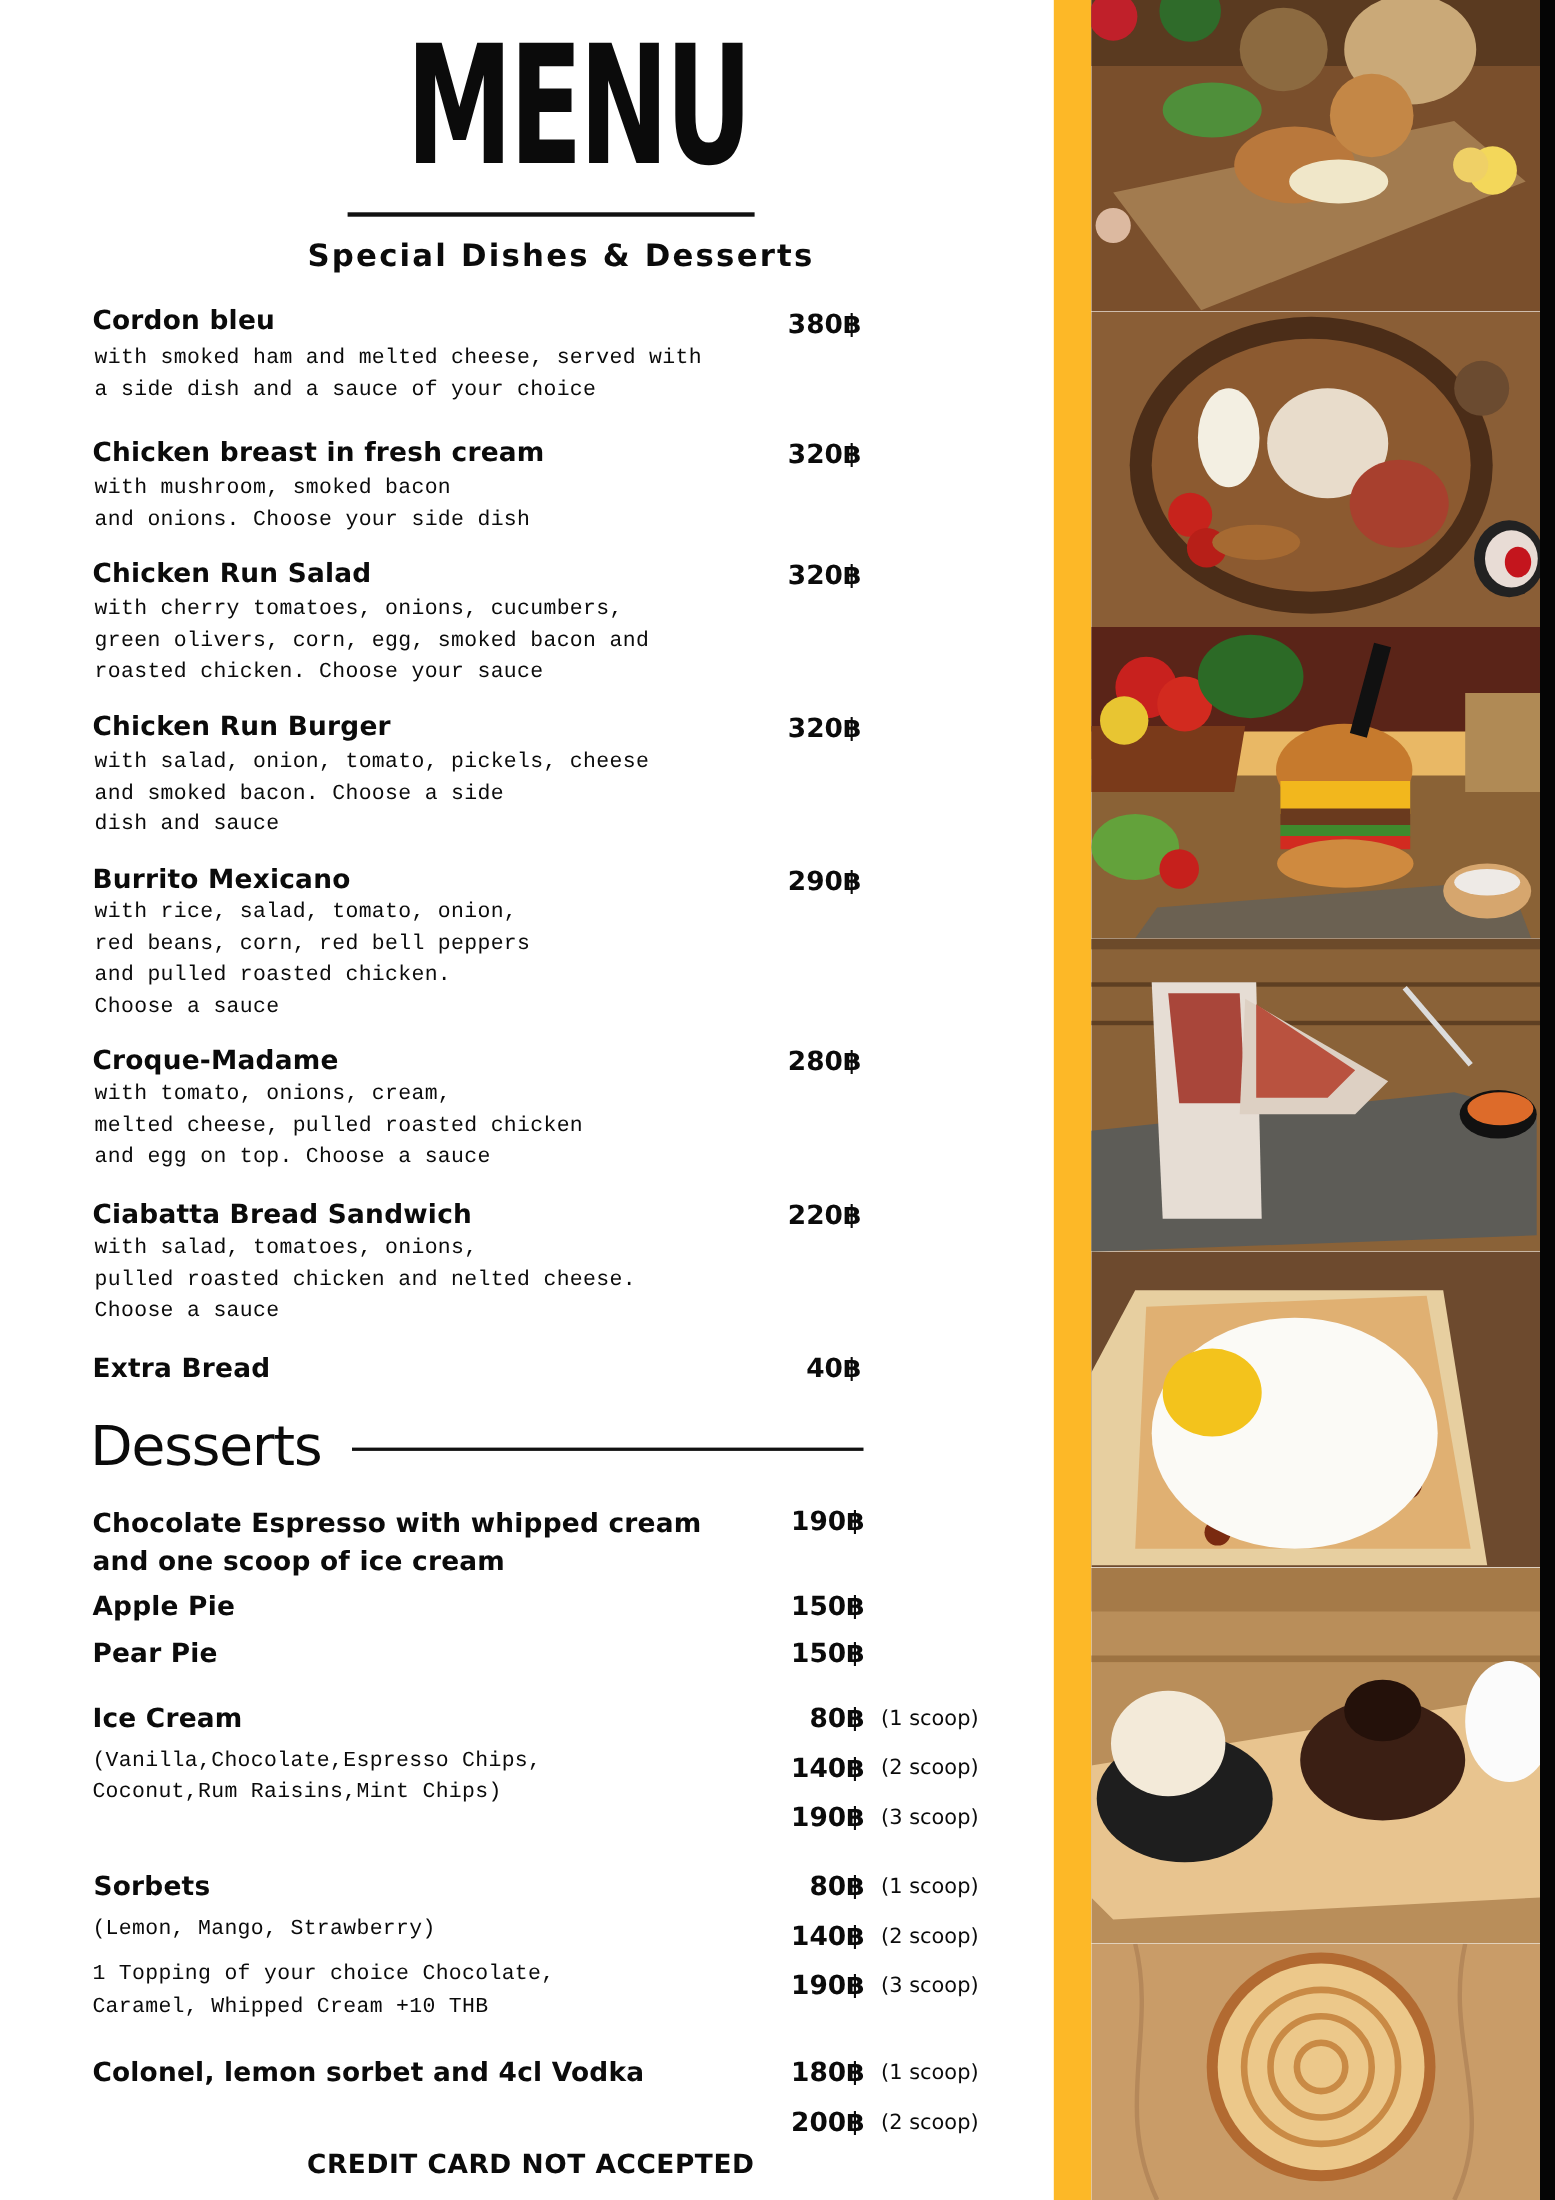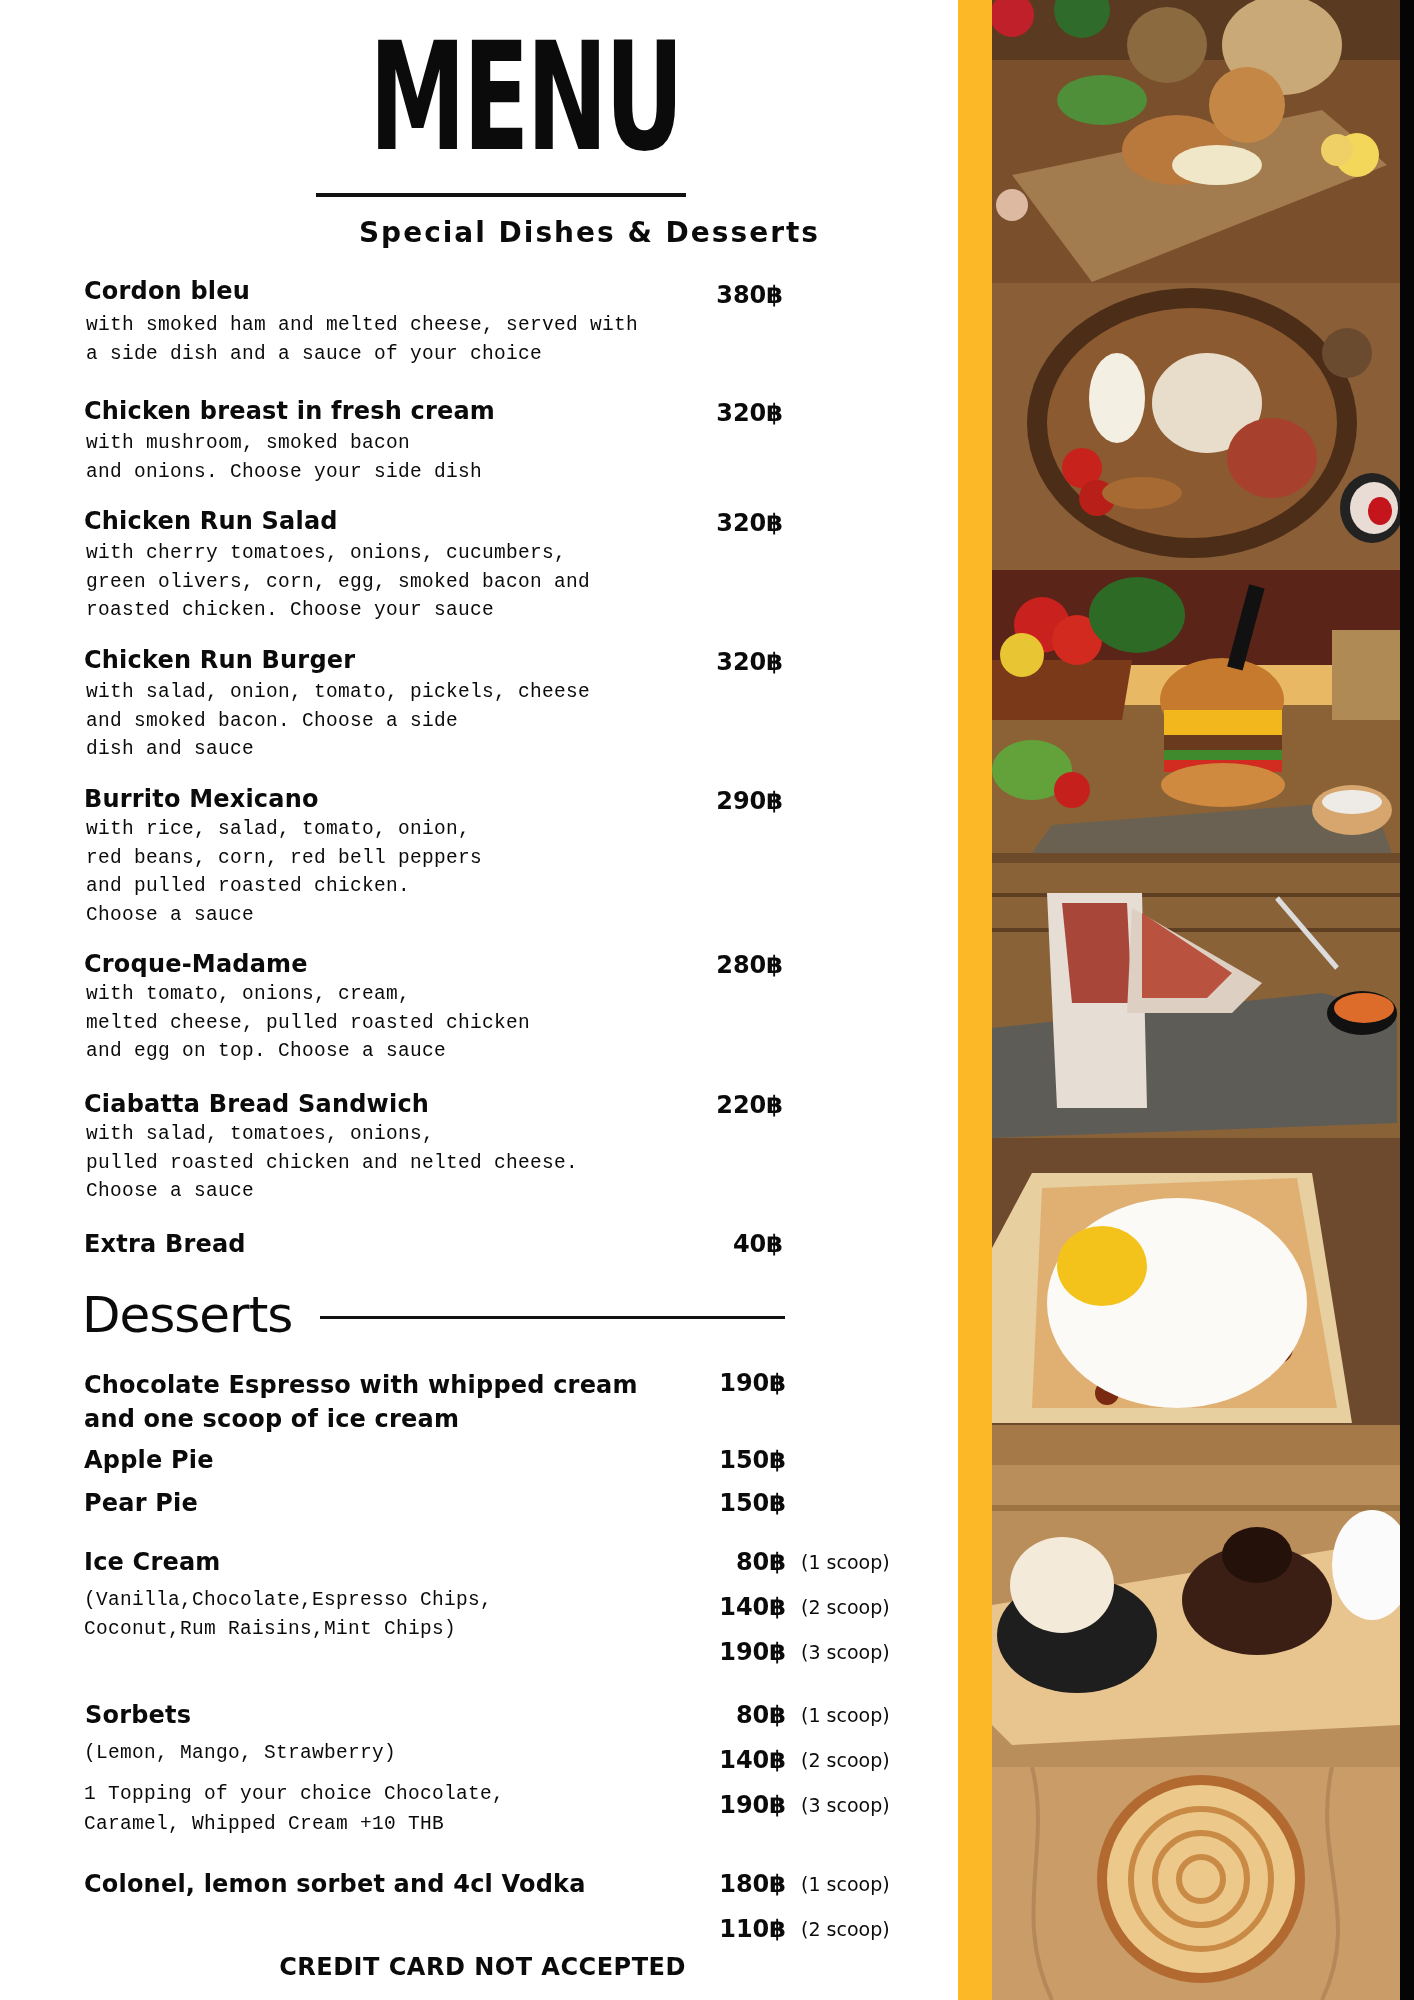--- a/index.html
+++ b/index.html
@@ -1,20 +1,20 @@
 <!DOCTYPE html>
 <html><head>
 <meta charset="utf-8">
 <style>
   html, body { margin: 0; padding: 0; }
   body { width: 1414px; height: 2000px; position: relative; background: #ffffff; overflow: hidden; font-family: "DejaVu Sans", sans-serif; color: #0b0b0b; }
   .abs { position: absolute; }
   .title { left: 318px; top: 22px; width: 366px; text-align: center; font-family: "DejaVu Sans Condensed", "DejaVu Sans", sans-serif; font-weight: bold; font-size: 150px; line-height: 150px; letter-spacing: -4px; transform: scaleX(0.72); transform-origin: center top; }
   .title-rule { left: 316px; top: 193px; width: 370px; height: 4px; background: #111; }
-  .subtitle { left: 200px; top: 216px; width: 620px; text-align: right; font-size: 28px; font-weight: bold; letter-spacing: 2px; line-height: 34px; }
+  .subtitle { left: 200px; top: 216px; width: 620px; text-align: center; font-size: 28px; font-weight: bold; letter-spacing: 2px; line-height: 34px; }
   .name { left: 84px; font-weight: bold; font-size: 24px; line-height: 30px; white-space: nowrap; letter-spacing: 0.2px; }
   .desc { left: 86px; font-size: 19.5px; line-height: 28.5px; white-space: pre-line; letter-spacing: 0.3px; font-family: Liberation Mono, monospace; }
   .price { width: 140px; text-align: right; font-weight: bold; font-size: 24px; line-height: 30px; }
   .main-price { left: 643px; }
   .dp { left: 646px; }
   .scoop { left: 801px; font-size: 19px; line-height: 30px; white-space: nowrap; text-align: center; }
   .section { left: 82px; top: 1285px; font-size: 50px; line-height: 60px; font-weight: normal; letter-spacing: -1px; }
   .section-rule { left: 320px; top: 1316px; width: 465px; height: 3px; background: #111; }
   .footer { left: 200px; top: 1952px; width: 565px; text-align: center; font-size: 24px; line-height: 30px; font-weight: bold; letter-spacing: 0.5px; }
   .band { left: 958px; top: 0; width: 34px; height: 2000px; background: #fdb827; }
@@ -103,21 +103,21 @@
 <div class="abs price dp" style="top:1700px">80฿</div>
 <div class="abs scoop" style="top:1700px">(1 scoop)</div>
 <div class="abs price dp" style="top:1745px">140฿</div>
 <div class="abs scoop" style="top:1745px">(2 scoop)</div>
 <div class="abs price dp" style="top:1790px">190฿</div>
 <div class="abs scoop" style="top:1790px">(3 scoop)</div>
 
 <div class="abs name" style="top:1869px">Colonel, lemon sorbet and 4cl Vodka</div>
 <div class="abs price dp" style="top:1869px">180฿</div>
 <div class="abs scoop" style="top:1869px">(1 scoop)</div>
-<div class="abs price dp" style="top:1914px">110฿</div>
+<div class="abs price dp" style="top:1914px">200฿</div>
 <div class="abs scoop" style="top:1914px">(2 scoop)</div>
 
 <div class="abs footer">CREDIT CARD NOT ACCEPTED</div>
 
 <div class="abs band"></div>
 <div class="abs edge"></div>
 
 <div class="abs photo" style="top:0; height:283px">
   <svg viewBox="0 0 408 283" preserveAspectRatio="none">
     <rect width="408" height="283" fill="#7a4f2c"></rect>

